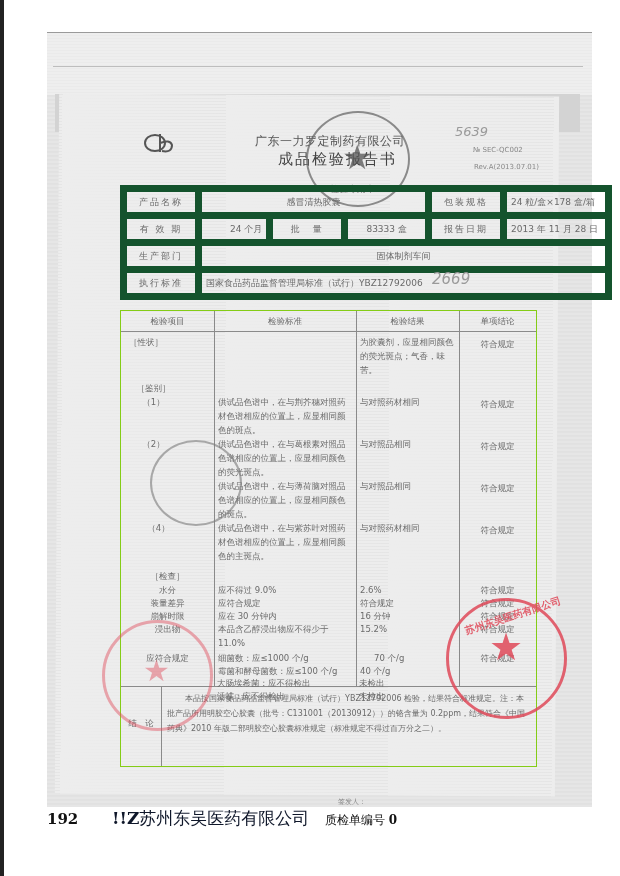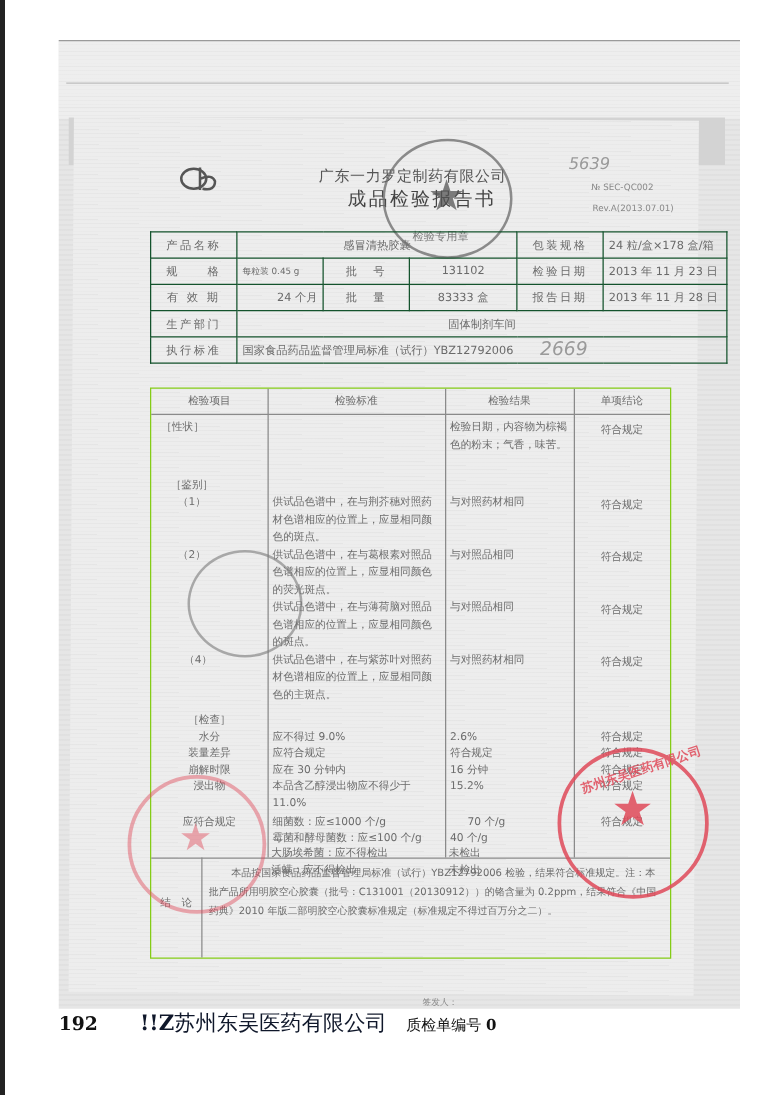--- a/index.html
+++ b/index.html
@@ -32,21 +32,21 @@
   .handnum { position: absolute; left: 455px; top: 124px; font-size: 13px; color: #9a9a9a; font-style: italic; }
   .hand2 { position: absolute; left: 432px; top: 270px; font-size: 15px; color: #9a9a9a; font-style: italic; }
   .stamp-top {
     position: absolute; left: 306px; top: 111px; width: 100px; height: 92px;
     border: 2px solid #6a6a6a; border-radius: 50%; opacity: 0.75;
   }
   .stamp-top .star { position: absolute; left: 34px; top: 24px; font-size: 34px; color: #555; }
   .stamp-top .txt { position: absolute; left: 22px; top: 70px; font-size: 9px; color: #555; }
 
   table.info { position: absolute; left: 120px; top: 185px; border-collapse: collapse; font-size: 9px; color: #6a6a6a; }
-  table.info td { border: 1px solid #14532d; height: 20px; padding: 0 4px; white-space: nowrap; margin-left: 20px; }
+  table.info td { border: 7px solid #14532d; height: 20px; padding: 0 4px; white-space: nowrap; margin-left: 20px; }
   table.info td.lbl { text-align: center; width: 60px; letter-spacing: 2px; }
 
   .main-box { position: absolute; left: 120px; top: 310px; width: 415px; height: 455px; border: 1px solid #84cc16; }
   .col-line { position: absolute; top: 0; width: 1px; background: #8a8a8a; }
   .hdr-line { position: absolute; left: 0; width: 415px; height: 1px; background: #8a8a8a; }
   .cell { position: absolute; font-size: 8.5px; color: #6b6b6b; line-height: 14px; }
   .center { text-align: center; }
 
   .stamp-red {
     position: absolute; border: 3px solid #e04a5a; border-radius: 50%; opacity: 0.85;
@@ -90,28 +90,20 @@
 
 <table class="info">
   <tbody>
       <tr>
     <td class="lbl">产品名称</td>
     <td colspan="3" style="text-align:center;width:215px">感冒清热胶囊</td>
     <td class="lbl">包装规格</td>
     <td style="width:90px">24 粒/盒×178 盒/箱</td>
   </tr>
   <tr>
-    <td class="lbl">规　　格</td>
-    <td style="width:60px;font-size:7px">每粒装 0.45 g</td>
-    <td class="lbl" style="width:40px">批　号</td>
-    <td style="text-align:center">131102</td>
-    <td class="lbl">检验日期</td>
-    <td>2013 年 11 月 23 日</td>
-  </tr>
-  <tr>
     <td class="lbl">有 效 期</td>
     <td style="text-align:right">24 个月</td>
     <td class="lbl">批　量</td>
     <td style="text-align:center">83333 盒</td>
     <td class="lbl">报告日期</td>
     <td>2013 年 11 月 28 日</td>
   </tr>
   <tr>
     <td class="lbl">生产部门</td>
     <td colspan="5" style="text-align:center">固体制剂车间</td>
@@ -131,21 +123,21 @@
   <div class="col-line" style="left:40px;top:375px;height:80px"></div>
   <div class="hdr-line" style="top:20px"></div>
   <div class="hdr-line" style="top:375px"></div>
 
   <div class="cell center" style="left:0;top:3px;width:93px">检验项目</div>
   <div class="cell center" style="left:93px;top:3px;width:142px">检验标准</div>
   <div class="cell center" style="left:235px;top:3px;width:103px">检验结果</div>
   <div class="cell center" style="left:338px;top:3px;width:77px">单项结论</div>
 
   <div class="cell center" style="left:0;top:24px;width:50px">［性状］</div>
-  <div class="cell" style="left:239px;top:24px;width:96px">检验日期，内容物为棕褐色的粉末；气香，味苦。</div>
+  <div class="cell" style="left:239px;top:24px;width:96px">为胶囊剂，应显相同颜色的荧光斑点；气香，味苦。</div>
   <div class="cell center" style="left:338px;top:26px;width:77px">符合规定</div>
 
   <div class="cell center" style="left:0;top:70px;width:65px">［鉴别］</div>
 
   <div class="cell center" style="left:0;top:84px;width:65px">（1）</div>
   <div class="cell" style="left:97px;top:84px;width:134px">供试品色谱中，在与荆芥穗对照药材色谱相应的位置上，应显相同颜色的斑点。</div>
   <div class="cell" style="left:239px;top:84px;width:96px">与对照药材相同</div>
   <div class="cell center" style="left:338px;top:86px;width:77px">符合规定</div>
 
   <div class="cell center" style="left:0;top:126px;width:65px">（2）</div>

